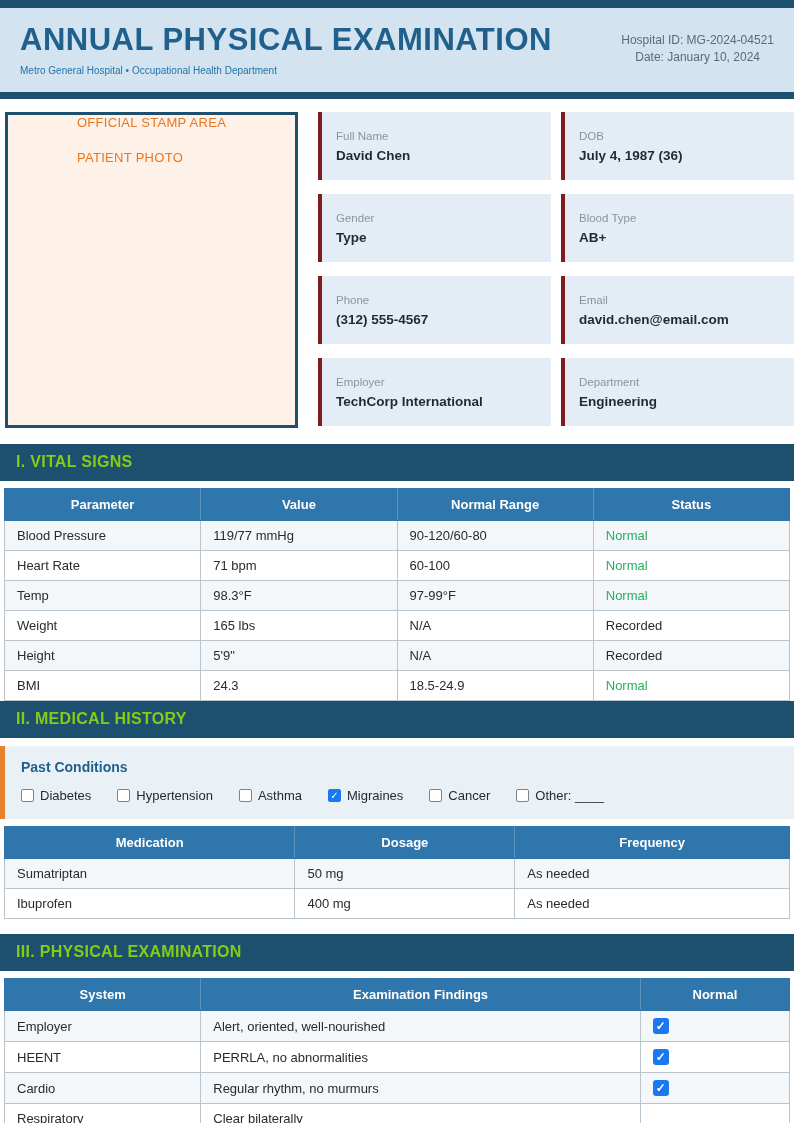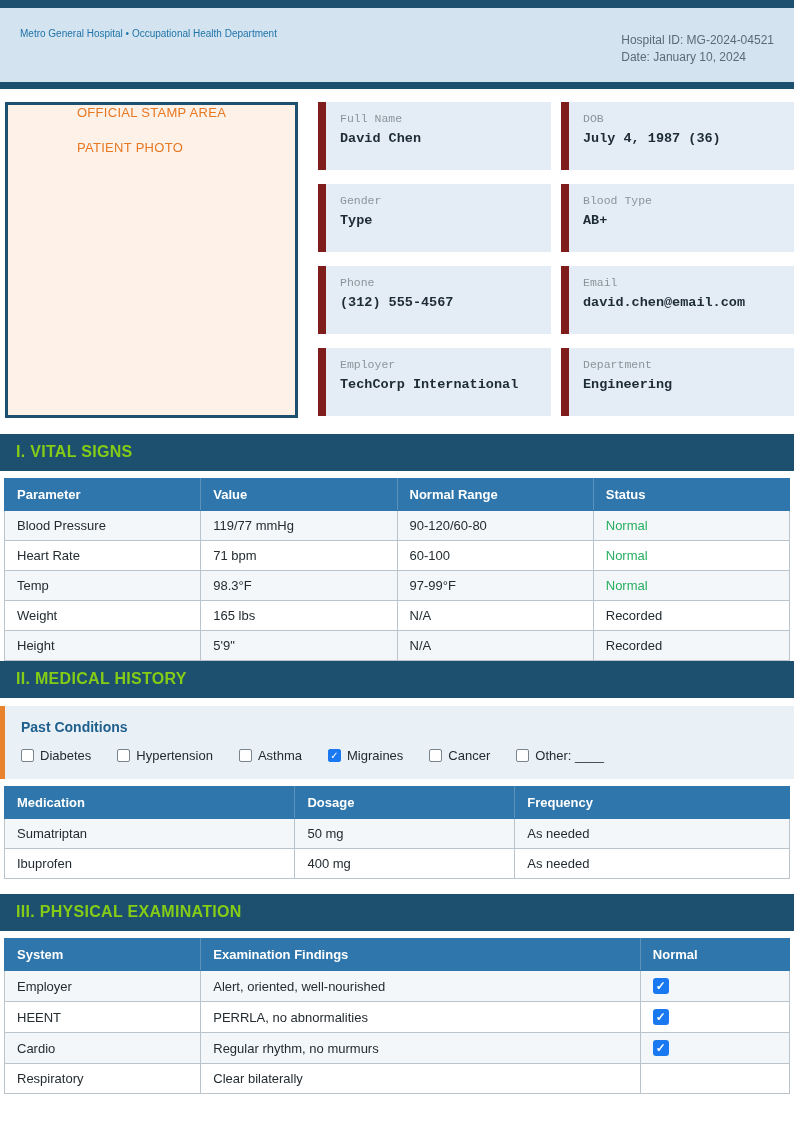--- a/index.html
+++ b/index.html
@@ -26,21 +26,21 @@
     font-weight: bold;
     letter-spacing: 0.5px;
     line-height: 37px;
   }
   .doc-subtitle {
     color: #2274a9;
     font-size: 10px;
     margin-top: 7px;
   }
   .doc-meta {
-    text-align: left;
+    text-align: center;
     color: #5d6a74;
     font-size: 12px;
     padding-top: 11px;
     line-height: 17px;
     margin-left: 10px;
   }
   
   .patient-block {
     display: flex;
     margin: 13px 0 0 5px;
@@ -67,23 +67,22 @@
   .fields-grid {
     flex: 1;
     margin-left: 20px;
     display: grid;
     grid-template-columns: 1fr 1fr;
     grid-auto-rows: 68px;
     gap: 14px 10px;
   }
   .field-box {
     background: #e4edf5;
-    border-left: 8px solid #7f1d1d;
-    padding: 10px 14px;
-    font-family: Liberation Mono, monospace;
+    border-left: 4px solid #7f1d1d;
+    padding: 18px 14px;
   }
   .field-label {
     color: #8b949b;
     font-size: 11.5px;
   }
   .field-value {
     color: #1d2b36;
     font-size: 13.5px;
     font-weight: bold;
     margin-top: 6px;
@@ -104,21 +103,21 @@
   table.data-table {
     width: calc(100% - 8px);
     margin: 7px 4px 0 4px;
     border-collapse: collapse;
     table-layout: fixed;
     font-size: 13px;
   }
   table.data-table th {
     background: #2e76ab;
     color: #ffffff;
-    text-align: left;
+    text-align: center;
     font-weight: bold;
     padding: 8px 12px;
     border: 1px solid #2e76ab;
     border-right-color: #5b93bd;
   }
   table.data-table th:last-child { border-right-color: #2e76ab; }
   table.data-table td {
     padding: 7px 12px;
     border: 1px solid #b9c4cc;
     color: #242c31;
@@ -182,20 +181,21 @@
     color: transparent;
   }
   .mt-med { margin-top: 4px; border-radius: 28px; }
   .mt-exam { margin-top: 9px; }
 </style>
 </head>
 <body>
 
 <div class="doc-header">
   <div>
+    <div class="doc-title">ANNUAL PHYSICAL EXAMINATION</div>
     <div class="doc-subtitle">Metro General Hospital • Occupational Health Department</div>
   </div>
   <div class="doc-meta">
     <div>Hospital ID: MG-2024-04521</div>
     <div>Date: January 10, 2024</div>
   </div>
 </div>
 
 <div class="patient-block">
   <div class="photo-box">
@@ -281,20 +281,26 @@
       <td>165 lbs</td>
       <td>N/A</td>
       <td class="status recorded">Recorded</td>
     </tr>
     <tr>
       <td>Height</td>
       <td>5'9"</td>
       <td>N/A</td>
       <td class="status recorded">Recorded</td>
     </tr>
+    <tr>
+      <td>BMI</td>
+      <td>24.3</td>
+      <td>18.5-24.9</td>
+      <td class="status normal">Normal</td>
+    </tr>
   </tbody>
 </table>
 
 <div class="section-bar sec2">II. MEDICAL HISTORY</div>
 
 <div class="conditions-box">
   <div class="conditions-title">Past Conditions</div>
   <div class="conditions-row">
     <span class="cb-item">
       <span class="cbx">✓</span>

